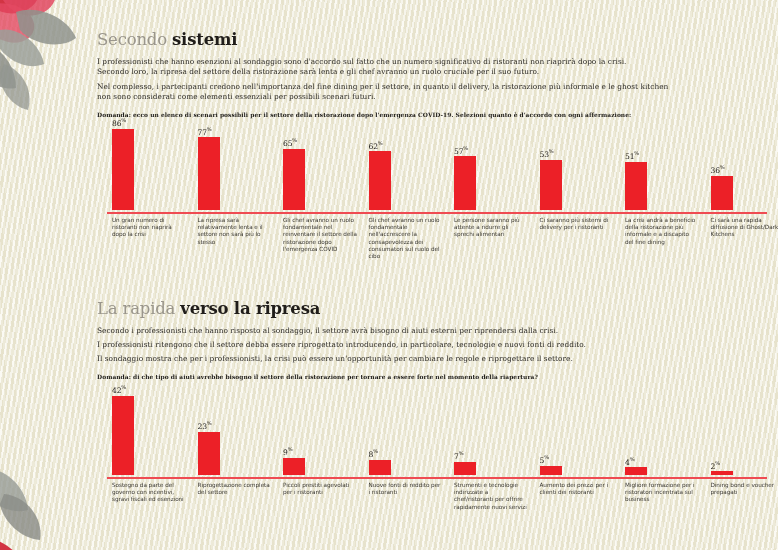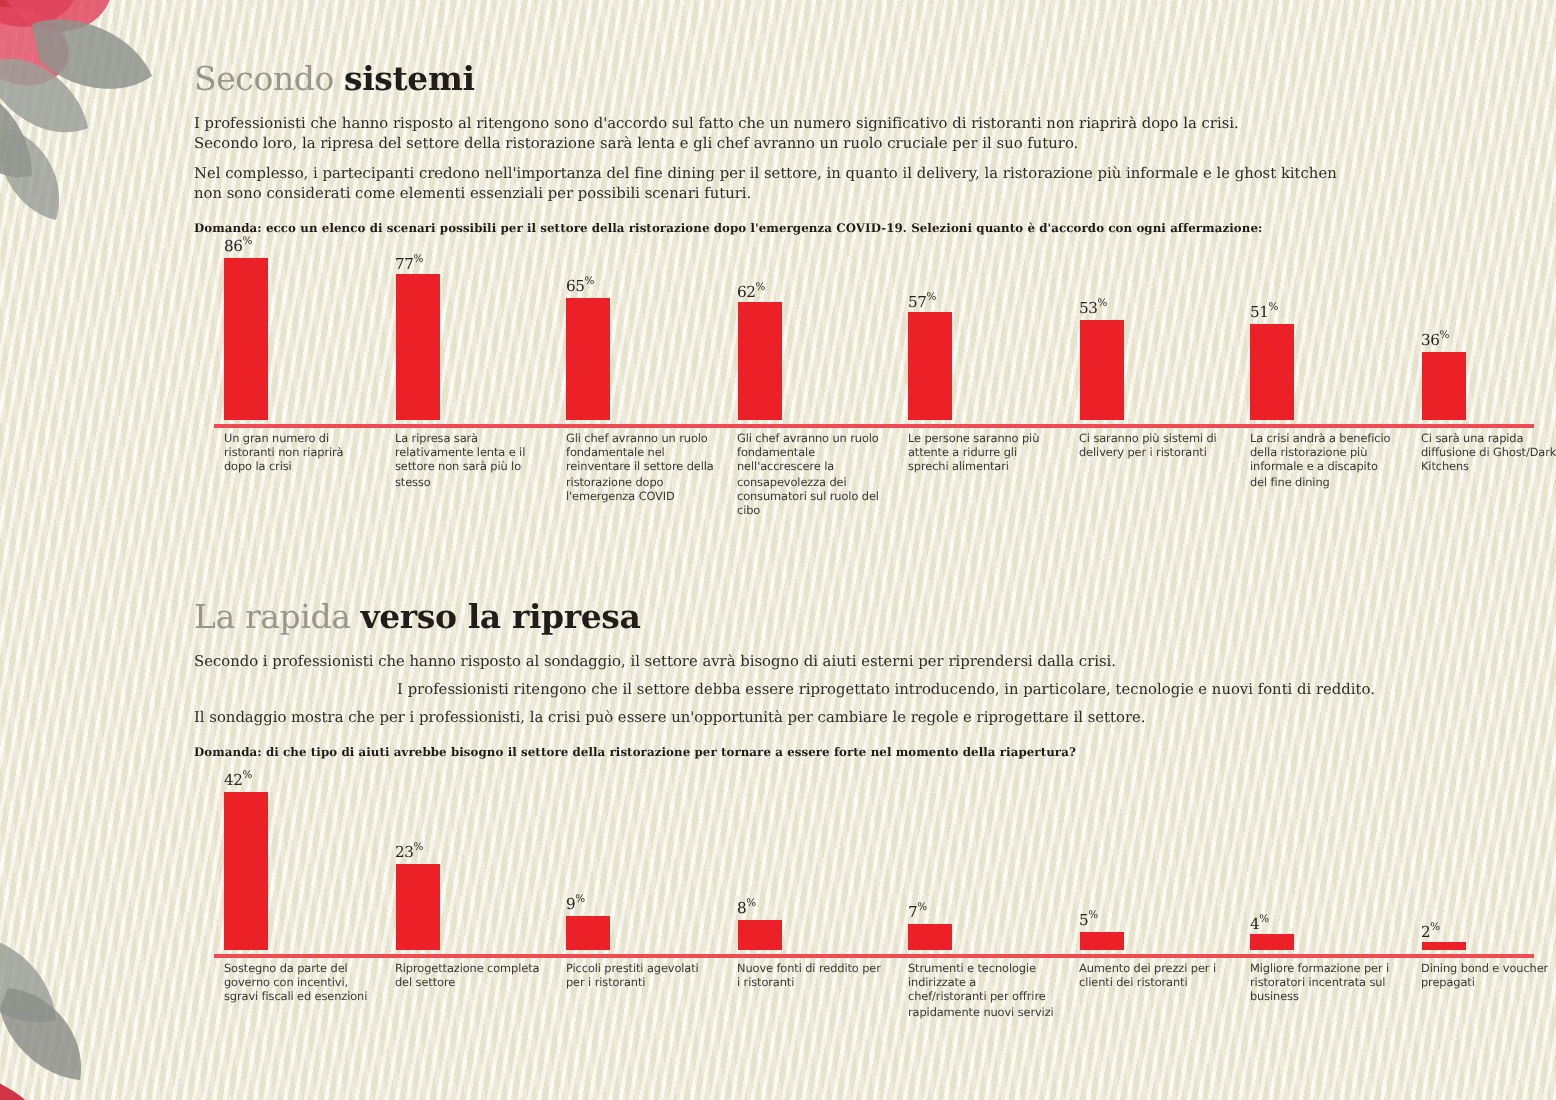--- a/index.html
+++ b/index.html
@@ -150,21 +150,21 @@
     </g>
   </svg>
 
   <div class="content">
 
     <div>
       <h2 class="section-title" style="position:absolute; left:0; top:31px;">
         <span class="t-light">Secondo </span><span class="t-bold">sistemi</span>
       </h2>
 
-      <p class="para" style="position:absolute; left:0; top:57px; width:660px;">I professionisti che hanno risposto al ritengono sono d'accordo sul fatto che un numero significativo di ristoranti non riaprirà dopo la crisi.</p>
+      <p class="para" style="position:absolute; left:0; top:57px; width:660px;">I professionisti che hanno esenzioni al sondaggio sono d'accordo sul fatto che un numero significativo di ristoranti non riaprirà dopo la crisi.</p>
       <p class="para" style="position:absolute; left:0; top:67px; width:660px;">Secondo loro, la ripresa del settore della ristorazione sarà lenta e gli chef avranno un ruolo cruciale per il suo futuro.</p>
       <p class="para" style="position:absolute; left:0; top:82px; width:668px;">Nel complesso, i partecipanti credono nell'importanza del fine dining per il settore, in quanto il delivery, la ristorazione più informale e le ghost kitchen</p>
       <p class="para" style="position:absolute; left:0; top:92px; width:660px;">non sono considerati come elementi essenziali per possibili scenari futuri.</p>
 
       <div class="question" style="position:absolute; left:0; top:111px;">Domanda: ecco un elenco di scenari possibili per il settore della ristorazione dopo l'emergenza COVID-19. Selezioni quanto è d'accordo con ogni affermazione:</div>
 
       <div class="chart" id="chart-1" style="position:absolute; left:10px; top:125px; width:660px; height:150px;">
         <div class="plot" id="plot-1" style="position:absolute; left:0; top:0; width:660px; height:85px;">
           <div class="axis" id="axis-1" style="bottom:-4px;"></div>
         <div class="bar-col" style="left: 5px; height: 85px;">
@@ -212,21 +212,21 @@
           </div>
       </div>
     </div>
 
     <div>
       <h2 class="section-title" style="position:absolute; left:0; top:300px;">
         <span class="t-light">La rapida </span><span class="t-bold">verso la ripresa</span>
       </h2>
 
       <p class="para" style="position:absolute; left:0; top:326px; width:660px;">Secondo i professionisti che hanno risposto al sondaggio, il settore avrà bisogno di aiuti esterni per riprendersi dalla crisi.</p>
-      <p class="para" style="position:absolute; left:12px; top:340px; width:668px;text-align:center;">I professionisti ritengono che il settore debba essere riprogettato introducendo, in particolare, tecnologie e nuovi fonti di reddito.</p>
+      <p class="para" style="position:absolute; left:0; top:340px; width:668px;">I professionisti ritengono che il settore debba essere riprogettato introducendo, in particolare, tecnologie e nuovi fonti di reddito.</p>
       <p class="para" style="position:absolute; left:0; top:354px; width:668px;">Il sondaggio mostra che per i professionisti, la crisi può essere un'opportunità per cambiare le regole e riprogettare il settore.</p>
 
       <div class="question" style="position:absolute; left:0; top:373px;">Domanda: di che tipo di aiuti avrebbe bisogno il settore della ristorazione per tornare a essere forte nel momento della riapertura?</div>
 
       <div class="chart" id="chart-2" style="position:absolute; left:10px; top:388px; width:660px; height:160px;">
         <div class="plot" id="plot-2" style="position:absolute; left:0; top:0; width:660px; height:87px;">
           <div class="axis" id="axis-2" style="bottom:-4px;"></div>
         <div class="bar-col" style="left: 5px; height: 87px;">
               <div class="bar" style="height: 79.4348px; background: rgb(236, 32, 39);"></div>
               <div class="bar-value" style="bottom: 80.4348px;">42<sup>%</sup></div>

